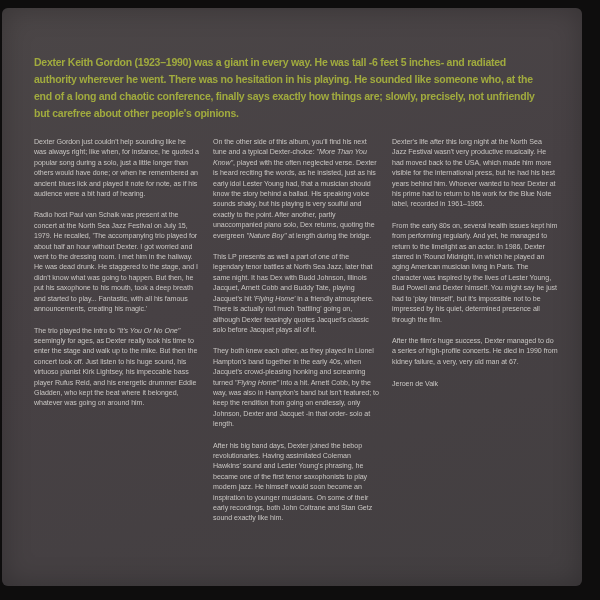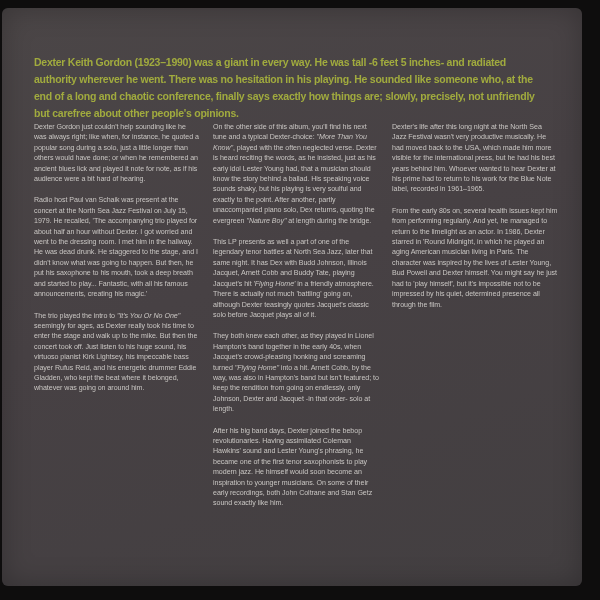--- a/index.html
+++ b/index.html
@@ -31,20 +31,21 @@
     width:512px;
     color:var(--intro-text);
     font-weight:bold;
     font-size:10.5px;
     line-height:17px;
     letter-spacing:-0.25px;
   }
   .cols{
     display:flex;
     gap:13px;
+    margin-top:15px;
   }
   .col{
     width:167px;
   }
   .col p{
     margin:0 0 11px 0;
     color:var(--body-text);
     font-size:7.1px;
     line-height:10.4px;
     letter-spacing:-0.05px;
@@ -72,17 +73,19 @@
       <div class="col">
         <p><span>On the other side of this album, you'll find his next tune and a typical Dexter-choice: </span><span style="font-style: italic;">"More Than You Know"</span><span>, played with the often neglected verse. Dexter is heard reciting the words, as he insisted, just as his early idol Lester Young had, that a musician should know the story behind a ballad. His speaking voice sounds shaky, but his playing is very soulful and exactly to the point. After another, partly unaccompanied piano solo, Dex returns, quoting the evergreen </span><span style="font-style: italic;">"Nature Boy"</span><span> at length during the bridge.</span></p>
         <p><span>This LP presents as well a part of one of the legendary tenor battles at North Sea Jazz, later that same night. It has Dex with Budd Johnson, Illinois Jacquet, Arnett Cobb and Buddy Tate, playing Jacquet's hit </span><span style="font-style: italic;">'Flying Home'</span><span> in a friendly atmosphere. There is actually not much 'battling' going on, although Dexter teasingly quotes Jacquet's classic solo before Jacquet plays all of it.</span></p>
         <p><span>They both knew each other, as they played in Lionel Hampton's band together in the early 40s, when Jacquet's crowd-pleasing honking and screaming turned </span><span style="font-style: italic;">"Flying Home"</span><span> into a hit. Arnett Cobb, by the way, was also in Hampton's band but isn't featured; to keep the rendition from going on endlessly, only Johnson, Dexter and Jacquet -in that order- solo at length.</span></p>
         <p>After his big band days, Dexter joined the bebop revolutionaries. Having assimilated Coleman Hawkins' sound and Lester Young's phrasing, he became one of the first tenor saxophonists to play modern jazz. He himself would soon become an inspiration to younger musicians. On some of their early recordings, both John Coltrane and Stan Getz sound exactly like him.</p>
       </div>
 
       <div class="col">
         <p>Dexter's life after this long night at the North Sea Jazz Festival wasn't very productive musically. He had moved back to the USA, which made him more visible for the international press, but he had his best years behind him. Whoever wanted to hear Dexter at his prime had to return to his work for the Blue Note label, recorded in 1961–1965.</p>
         <p>From the early 80s on, several health issues kept him from performing regularly. And yet, he managed to return to the limelight as an actor. In 1986, Dexter starred in 'Round Midnight, in which he played an aging American musician living in Paris. The character was inspired by the lives of Lester Young, Bud Powell and Dexter himself. You might say he just had to 'play himself', but it's impossible not to be impressed by his quiet, determined presence all through the film.</p>
+        <p>After the film's huge success, Dexter managed to do a series of high-profile concerts. He died in 1990 from kidney failure, a very, very old man at 67.</p>
+        <p class="credit">Jeroen de Valk</p>
       </div>
 
     </div>
   </div>
 </div>
 
 </body></html>

